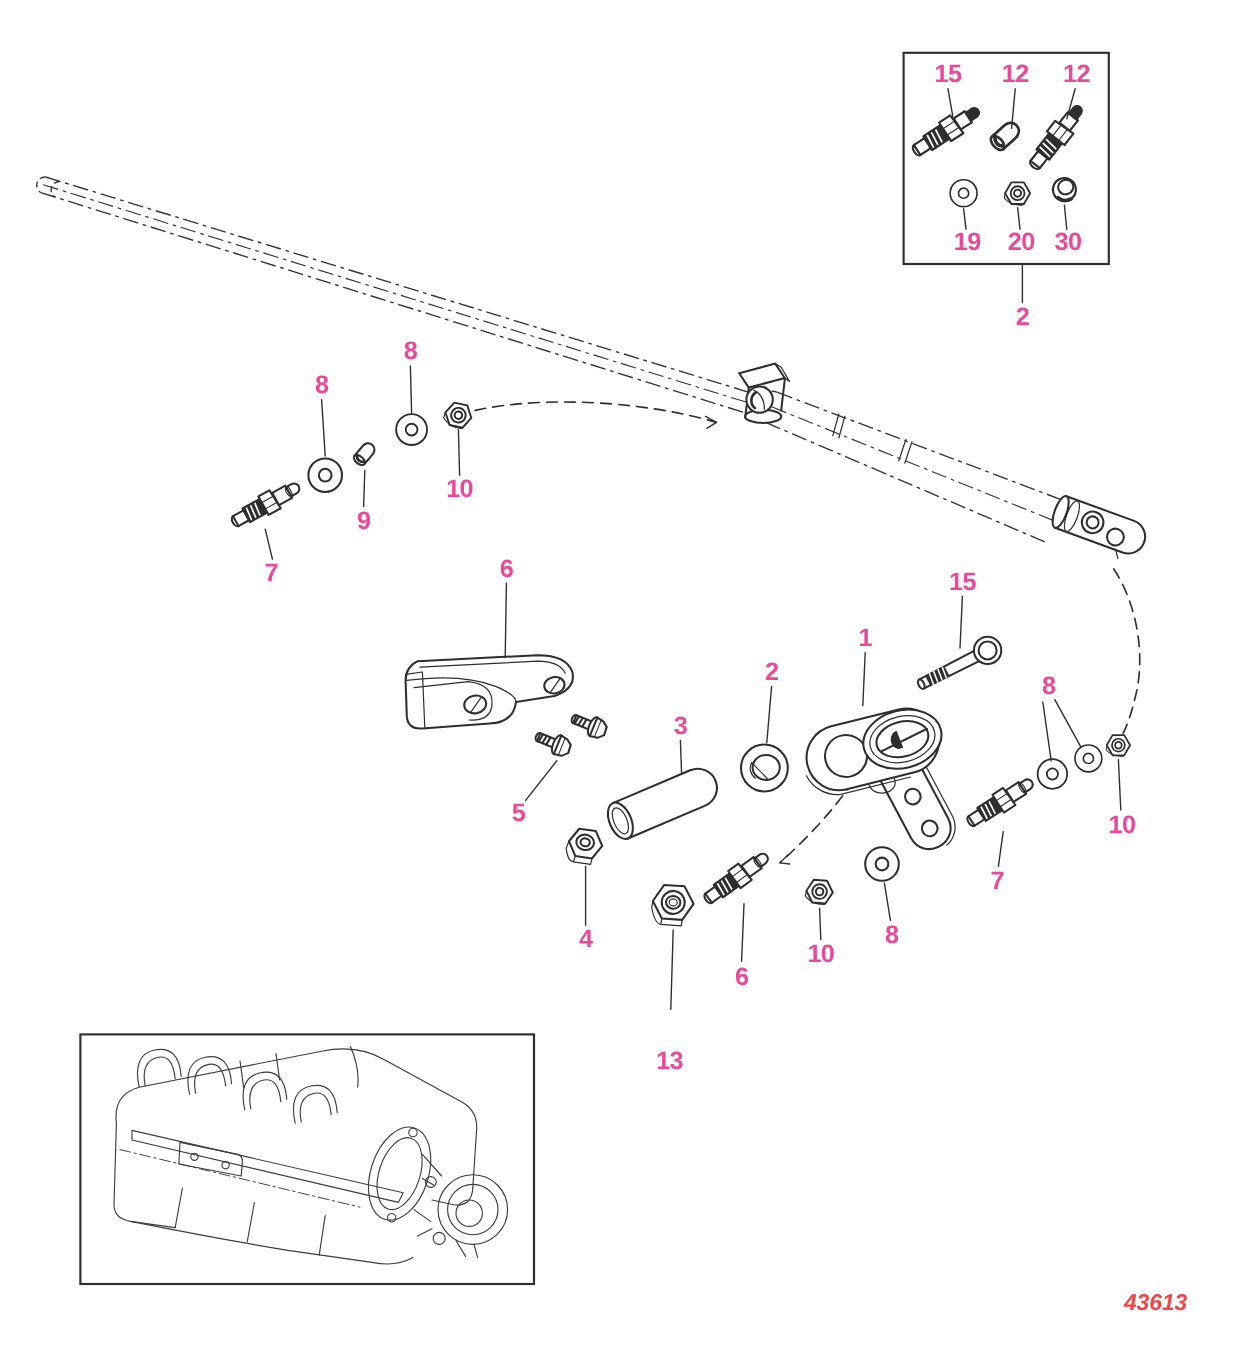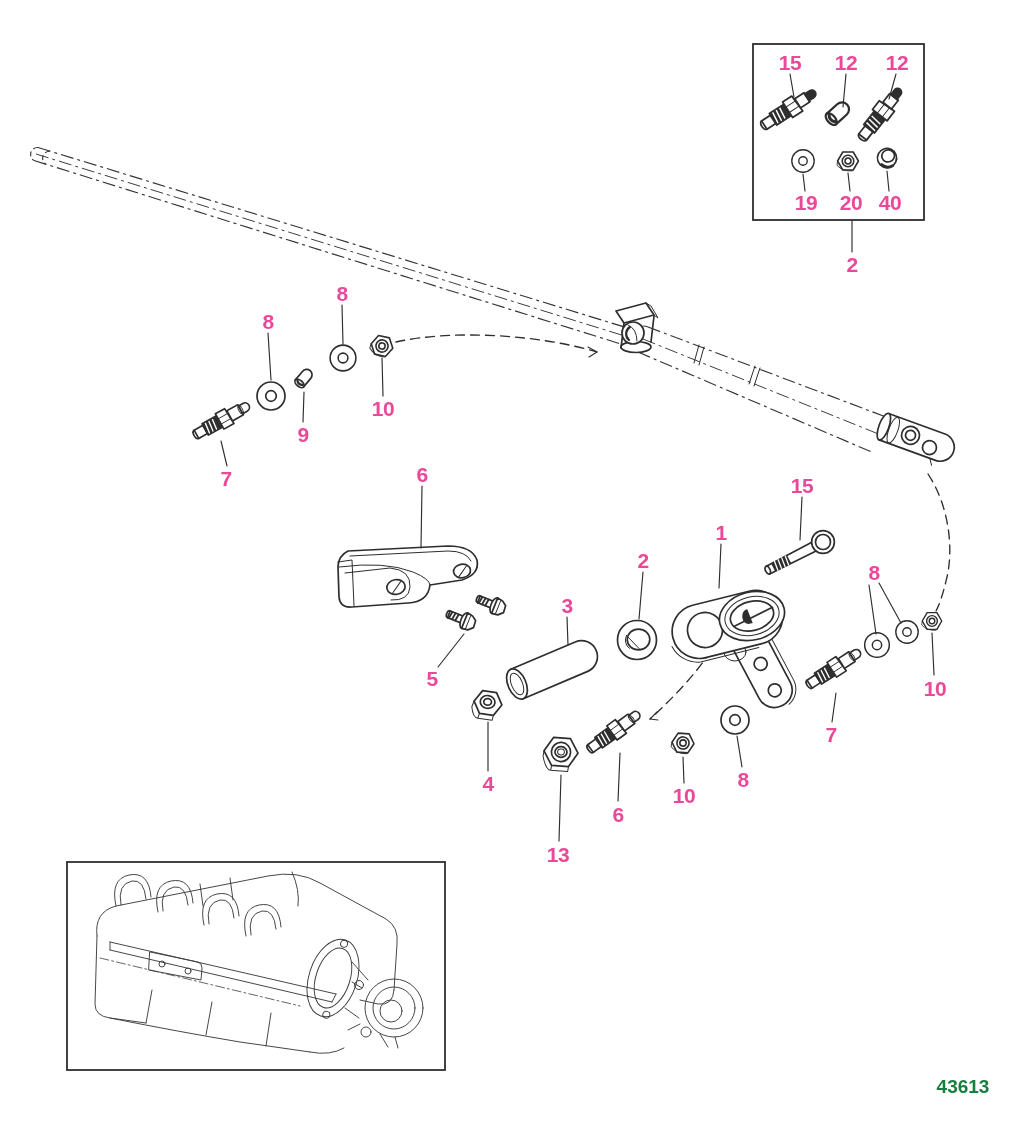--- a/index.html
+++ b/index.html
@@ -9,21 +9,21 @@
     font-family:"Liberation Sans", sans-serif; overflow:hidden;
   }
   .art { position:absolute; left:0; top:0; }
   .callout {
     position:absolute; transform:translate(-50%,-50%);
     font-weight:700; font-size:21px; color:#ec4899; letter-spacing:-0.5px;
     white-space:nowrap; line-height:1;
   }
   .drawing-number {
     position:absolute; transform:translate(-50%,-50%);
-    font-weight:700; font-size:19px; color:#15803d; line-height:1;
+    font-weight:700; font-size:19px; color:#ef4444; line-height:1;font-style:italic;
   }
   .s-part   { stroke:#2e2e2e; stroke-width:1.7; fill:none; stroke-linejoin:round; stroke-linecap:round; }
   .s-thin   { stroke:#2e2e2e; stroke-width:1;   fill:none; stroke-linecap:round; }
   .s-leader { stroke:#2e2e2e; stroke-width:1.15; fill:none; stroke-linecap:round; }
   .s-phantom{ stroke:#343434; stroke-width:1.15; fill:none; stroke-dasharray:13 4 3 4; }
   .s-dash   { stroke:#2e2e2e; stroke-width:1.35; fill:none; stroke-dasharray:9 6; stroke-linecap:round; }
   .s-box    { stroke:#2e2e2e; stroke-width:1.8; fill:none; }
   .s-sketch { stroke:#3d3d3d; stroke-width:0.95; fill:none; stroke-linejoin:round; stroke-linecap:round; }
 </style>
 </head>
@@ -337,35 +337,35 @@
       <circle cx="359" cy="985" r="4.5"></circle>
       <path d="M352,962 l16,18 M345,1008 l14,10 M310,1052 Q330,1056 344,1048"></path>
     </g>
   </svg>
 
   <div class="callout" style="left:790px;top:62px">15</div>
   <div class="callout" style="left:846px;top:62px">12</div>
   <div class="callout" style="left:897px;top:62px">12</div>
   <div class="callout" style="left:806px;top:202px">19</div>
   <div class="callout" style="left:851px;top:202px">20</div>
-  <div class="callout" style="left:890px;top:202px">40</div>
+  <div class="callout" style="left:890px;top:202px">30</div>
   <div class="callout" style="left:852px;top:264px">2</div>
   <div class="callout" style="left:268px;top:321px">8</div>
   <div class="callout" style="left:342px;top:293px">8</div>
   <div class="callout" style="left:303px;top:434px">9</div>
   <div class="callout" style="left:383px;top:408px">10</div>
   <div class="callout" style="left:226px;top:478px">7</div>
   <div class="callout" style="left:422px;top:474px">6</div>
   <div class="callout" style="left:432px;top:678px">5</div>
   <div class="callout" style="left:567px;top:605px">3</div>
   <div class="callout" style="left:643px;top:560px">2</div>
   <div class="callout" style="left:721px;top:532px">1</div>
   <div class="callout" style="left:802px;top:485px">15</div>
   <div class="callout" style="left:488px;top:783px">4</div>
-  <div class="callout" style="left:558px;top:854px">13</div>
+  <div class="callout" style="left:558px;top:884px">13</div>
   <div class="callout" style="left:618px;top:814px">6</div>
   <div class="callout" style="left:684px;top:795px">10</div>
   <div class="callout" style="left:743px;top:779px">8</div>
   <div class="callout" style="left:831px;top:734px">7</div>
   <div class="callout" style="left:874px;top:572px">8</div>
   <div class="callout" style="left:935px;top:688px">10</div>
 
   <div class="drawing-number" style="left:963px;top:1086px">43613</div>
 </div>
 

